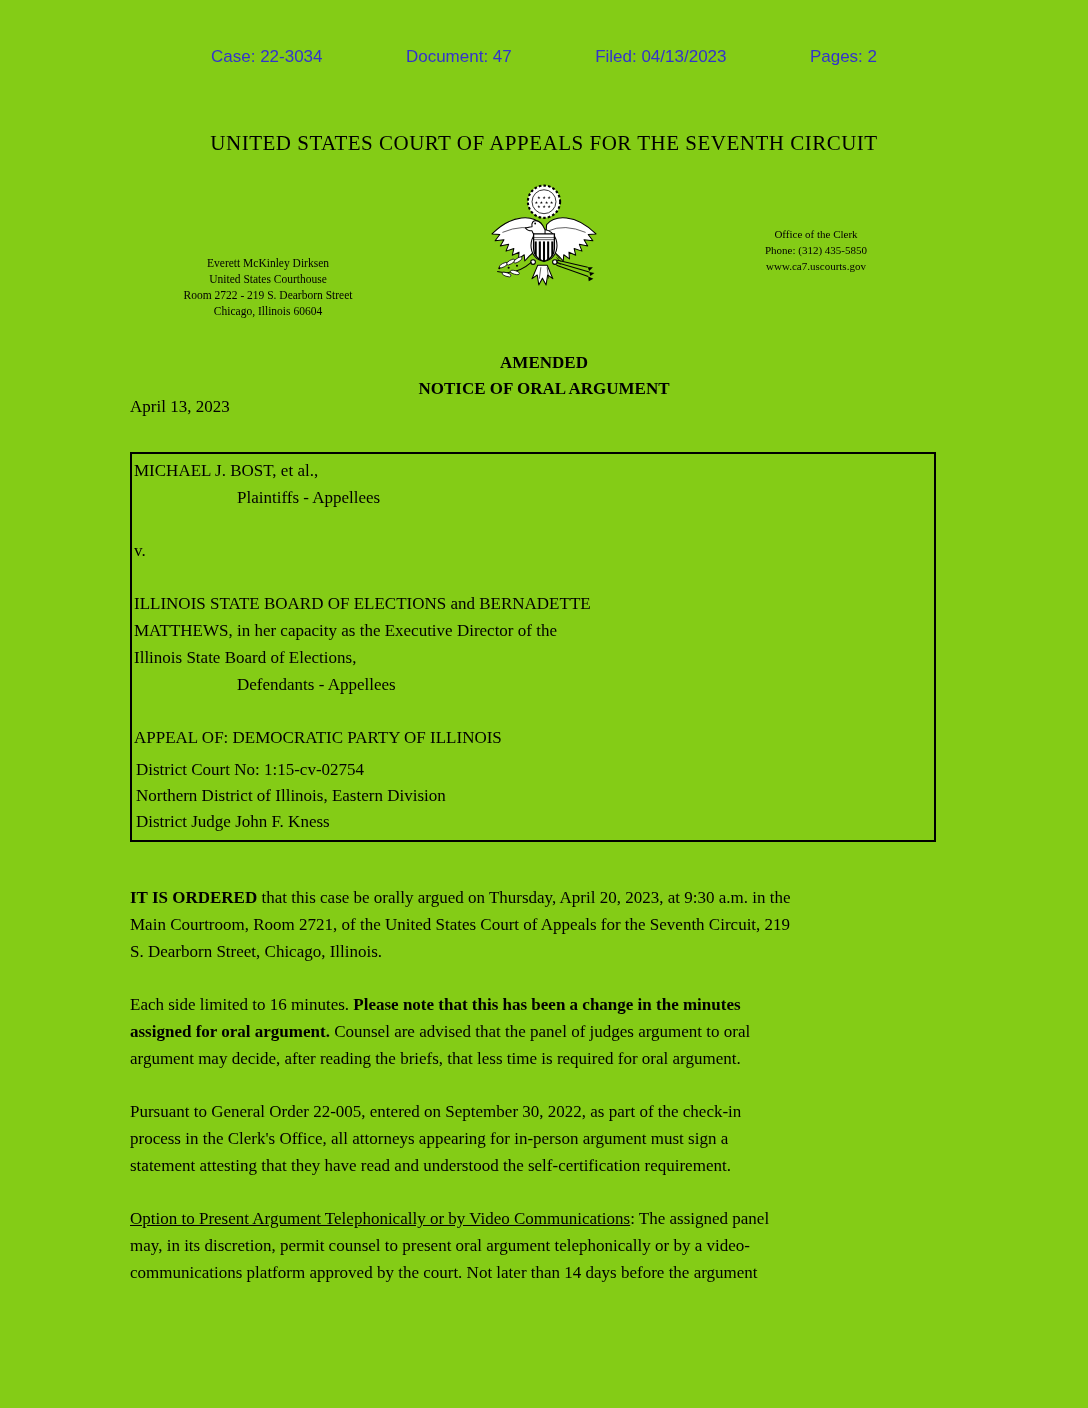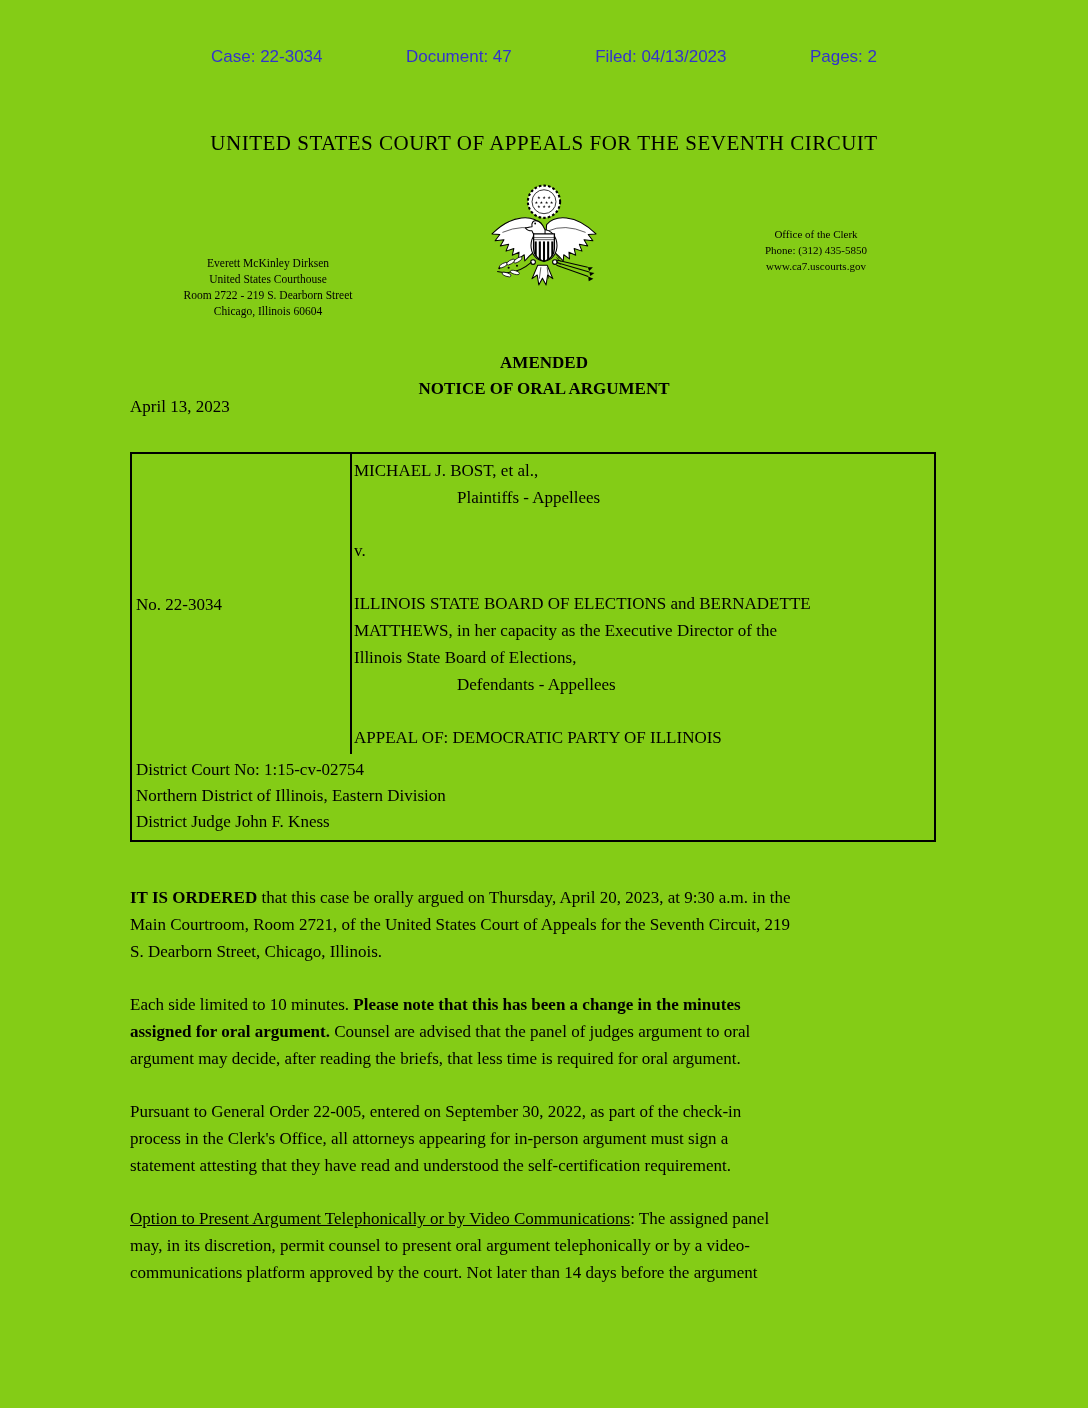--- a/index.html
+++ b/index.html
@@ -170,23 +170,20 @@
 
   <div class="notice-heading">
     <div>AMENDED</div>
     <div>NOTICE OF ORAL ARGUMENT</div>
   </div>
 
   <div class="date-line">April 13, 2023</div>
 
   <div class="case-table">
     <div class="row-caption">
-      <div class="cell-caseno">
-        <span>No. 22-3034</span>
-      </div>
       <div class="cell-parties">
         <div class="caption-line">MICHAEL J. BOST, et al.,</div>
         <div class="caption-line caption-role">Plaintiffs - Appellees</div>
         <div class="caption-gap"></div>
         <div class="caption-line">v.</div>
         <div class="caption-gap"></div>
         <div class="caption-line">ILLINOIS STATE BOARD OF ELECTIONS and BERNADETTE
 MATTHEWS, in her capacity as the Executive Director of the
 Illinois State Board of Elections,</div>
         <div class="caption-line caption-role">Defendants - Appellees</div>
@@ -198,21 +195,21 @@
       <div>District Court No: 1:15-cv-02754</div>
       <div>Northern District of Illinois, Eastern Division</div>
       <div>District Judge John F. Kness</div>
     </div>
   </div>
 
   <div class="body-text">
     <p class="para"><span class="seg-bold">IT IS ORDERED</span><span class="seg-normal"> that this case be orally argued on Thursday, April 20, 2023, at 9:30 a.m. in the
 Main Courtroom, Room 2721, of the United States Court of Appeals for the Seventh Circuit, 219
 S. Dearborn Street, Chicago, Illinois.</span></p>
-    <p class="para"><span class="seg-normal">Each side limited to 10 minutes. </span><span class="seg-bold">Please note that this has been a change in the minutes
+    <p class="para"><span class="seg-normal">Each side limited to 16 minutes. </span><span class="seg-bold">Please note that this has been a change in the minutes
 assigned for oral argument.</span><span class="seg-normal"> Counsel are advised that the panel of judges argument to oral
 argument may decide, after reading the briefs, that less time is required for oral argument.</span></p>
     <p class="para"><span class="seg-normal">Pursuant to General Order 22-005, entered on September 30, 2022, as part of the check-in
 process in the Clerk's Office, all attorneys appearing for in-person argument must sign a
 statement attesting that they have read and understood the self-certification requirement.</span></p>
     <p class="para"><span class="seg-underline">Option to Present Argument Telephonically or by Video Communications</span><span class="seg-normal">: The assigned panel
 may, in its discretion, permit counsel to present oral argument telephonically or by a video-
 communications platform approved by the court. Not later than 14 days before the argument</span></p>
   </div>
 

